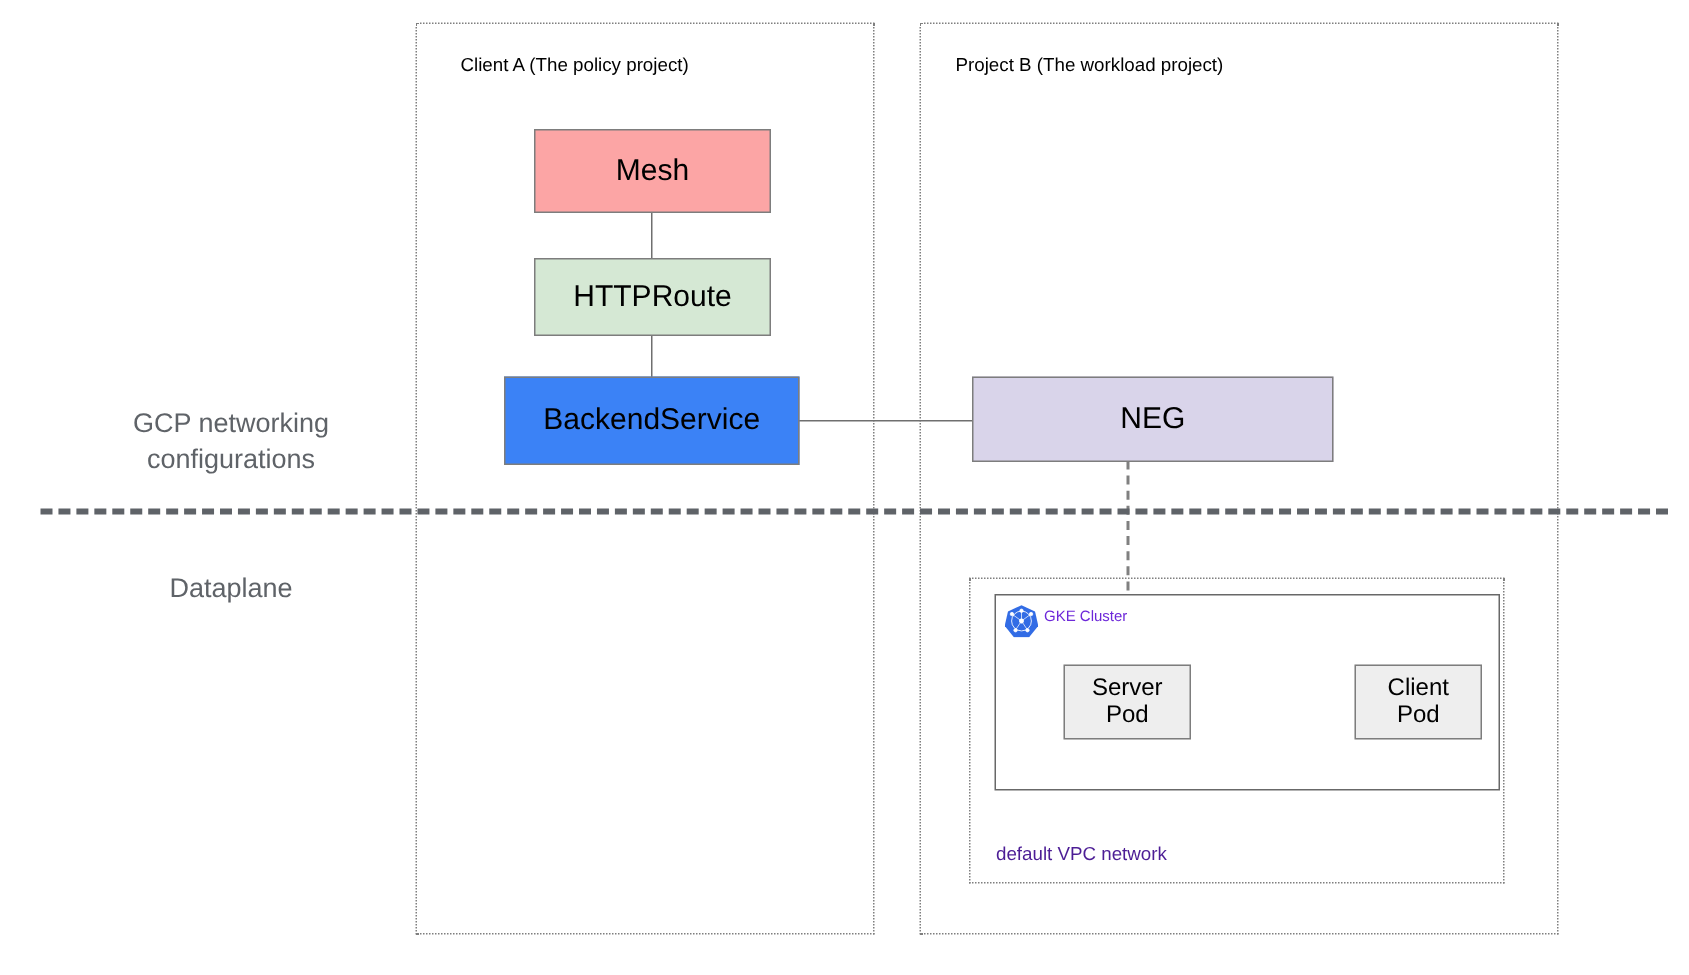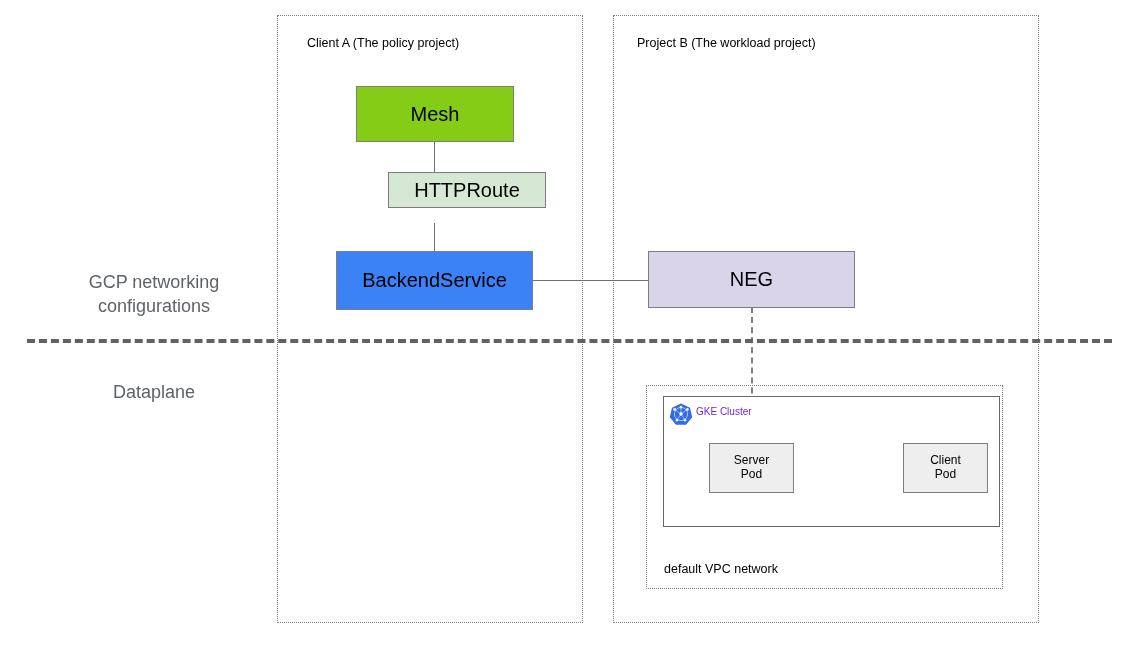--- a/index.html
+++ b/index.html
@@ -35,23 +35,23 @@
   .node {
     border: 1.6px solid #7d7d7d;
     display: flex;
     align-items: center;
     justify-content: center;
     text-align: center;
     color: #000000;
     line-height: 1.15;
   }
   .node-lg { font-size: 20px; }
-  .node-sm { font-size: 12px; }
+  .node-sm { font-size: 16px; }
 
-  .n-mesh       { background: #84cc16; }
+  .n-mesh       { background: #fca5a5; }
   .n-route      { background: #d5e8d4; }
   .n-backend    { background: #3b82f6; }
   .n-neg        { background: #d9d4ea; }
   .n-pod        { background: #eeeeee; border-width: 1.6px; }
 
   
   .cluster-box {
     border: 1.8px solid #686868;
     background: #ffffff;
   }
@@ -60,21 +60,21 @@
     color: #6d28d9;
     white-space: nowrap;
   }
 
   
   .vpc-box {
     border: 1px dotted #7f7f7f;
   }
   .vpc-label {
     font-size: 12.5px;
-    color: #000000;
+    color: #4c1d95;
     white-space: nowrap;
   }
 
   
   .conn-v {
     border-left: 1.5px solid #6f6f6f;
     width: 0;
   }
   .conn-h {
     border-top: 1.5px solid #6f6f6f;
@@ -118,29 +118,29 @@
   <div class="abs conn-v" style="left:434px; top:223px; height:29px;"></div>
 
   <div class="abs conn-h" style="left:532px; top:280px; width:117px;"></div>
 
   <div class="abs conn-v-dash" style="left:751px; top:307px; height:137px;"></div>
 
   <div class="abs node node-lg n-mesh" style="left:356px; top:86px; width:158px; height:56px;">
     <span>Mesh</span>
   </div>
 
-  <div class="abs node node-lg n-route" style="left:356px; top:172px; width:158px; height:36px;margin-left:32px;">
+  <div class="abs node node-lg n-route" style="left:356px; top:172px; width:158px; height:52px;">
     <span>HTTPRoute</span>
   </div>
 
   <div class="abs node node-lg n-backend" style="left:336px; top:251px; width:197px; height:59px;">
     <span>BackendService</span>
   </div>
 
-  <div class="abs node node-lg n-neg" style="left:648px; top:251px; width:207px; height:57px;">
+  <div class="abs node node-lg n-neg" style="left:648px; top:251px; width:241px; height:57px;">
     <span>NEG</span>
   </div>
 
   <div class="abs vpc-box" style="left:646px; top:385px; width:357px; height:204px;"></div>
   <div class="abs vpc-label" style="left:664px; top:562px;">default VPC network</div>
 
   <div class="abs cluster-box" style="left:663px; top:396px; width:337px; height:131px;"></div>
 
   <div class="abs" style="left:670px; top:403px; width:22px; height:22px;">
     <svg class="k8s-icon" width="22" height="22" viewBox="0 0 100 100" aria-hidden="true">

